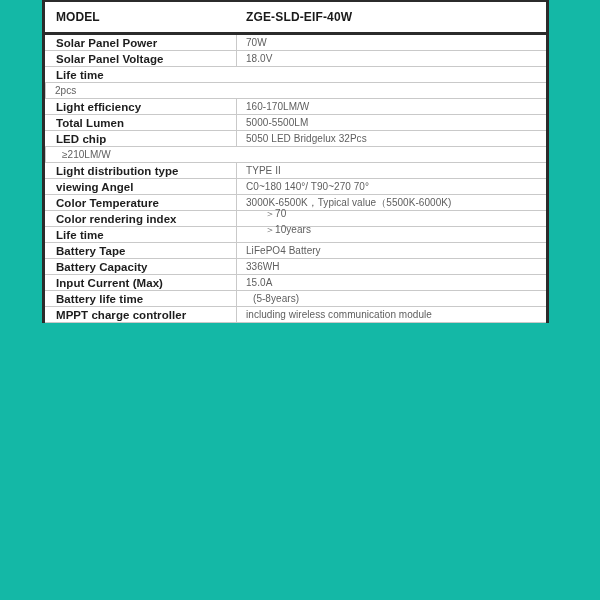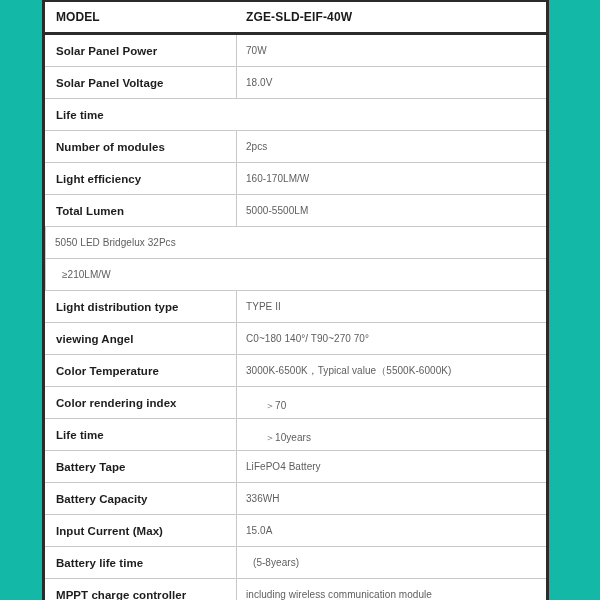--- a/index.html
+++ b/index.html
@@ -33,21 +33,21 @@
     border-left: 3px solid #2b2b2b;
     border-right: 3px solid #2b2b2b;
     border-top: 2px solid #2b2b2b;
     box-sizing: border-box;
     background: #ffffff;
   }
 
   .spec-row {
     display: flex;
     align-items: stretch;
-    height: 32px;
+    height: 16px;
     box-sizing: border-box;
     border-bottom: 1px solid #c9c9c9;
     background: #ffffff;
   }
 
   
   .spec-row.header-row {
     height: 33px;
     border-bottom: 3px solid #2b2b2b;
   }
@@ -123,35 +123,35 @@
     <div class="spec-row">
       <div class="cell-label">Solar Panel Voltage</div>
       <div class="cell-value">18.0V</div>
     </div>
 
     <div class="spec-row">
       <div class="cell-label">Life time</div>
     </div>
 
     <div class="spec-row">
-      <div class="cell-label">Number of modules</div>
       <div class="cell-value">2pcs</div>
     </div>
 
     <div class="spec-row">
       <div class="cell-label">Light efficiency</div>
       <div class="cell-value">160-170LM/W</div>
     </div>
 
     <div class="spec-row">
       <div class="cell-label">Total Lumen</div>
       <div class="cell-value">5000-5500LM</div>
     </div>
 
     <div class="spec-row">
+      <div class="cell-label">LED chip</div>
       <div class="cell-value">5050 LED Bridgelux 32Pcs</div>
     </div>
 
     <div class="spec-row value-indent">
       <div class="cell-value">≥210LM/W</div>
     </div>
 
     <div class="spec-row">
       <div class="cell-label">Light distribution type</div>
       <div class="cell-value">TYPE II</div>

